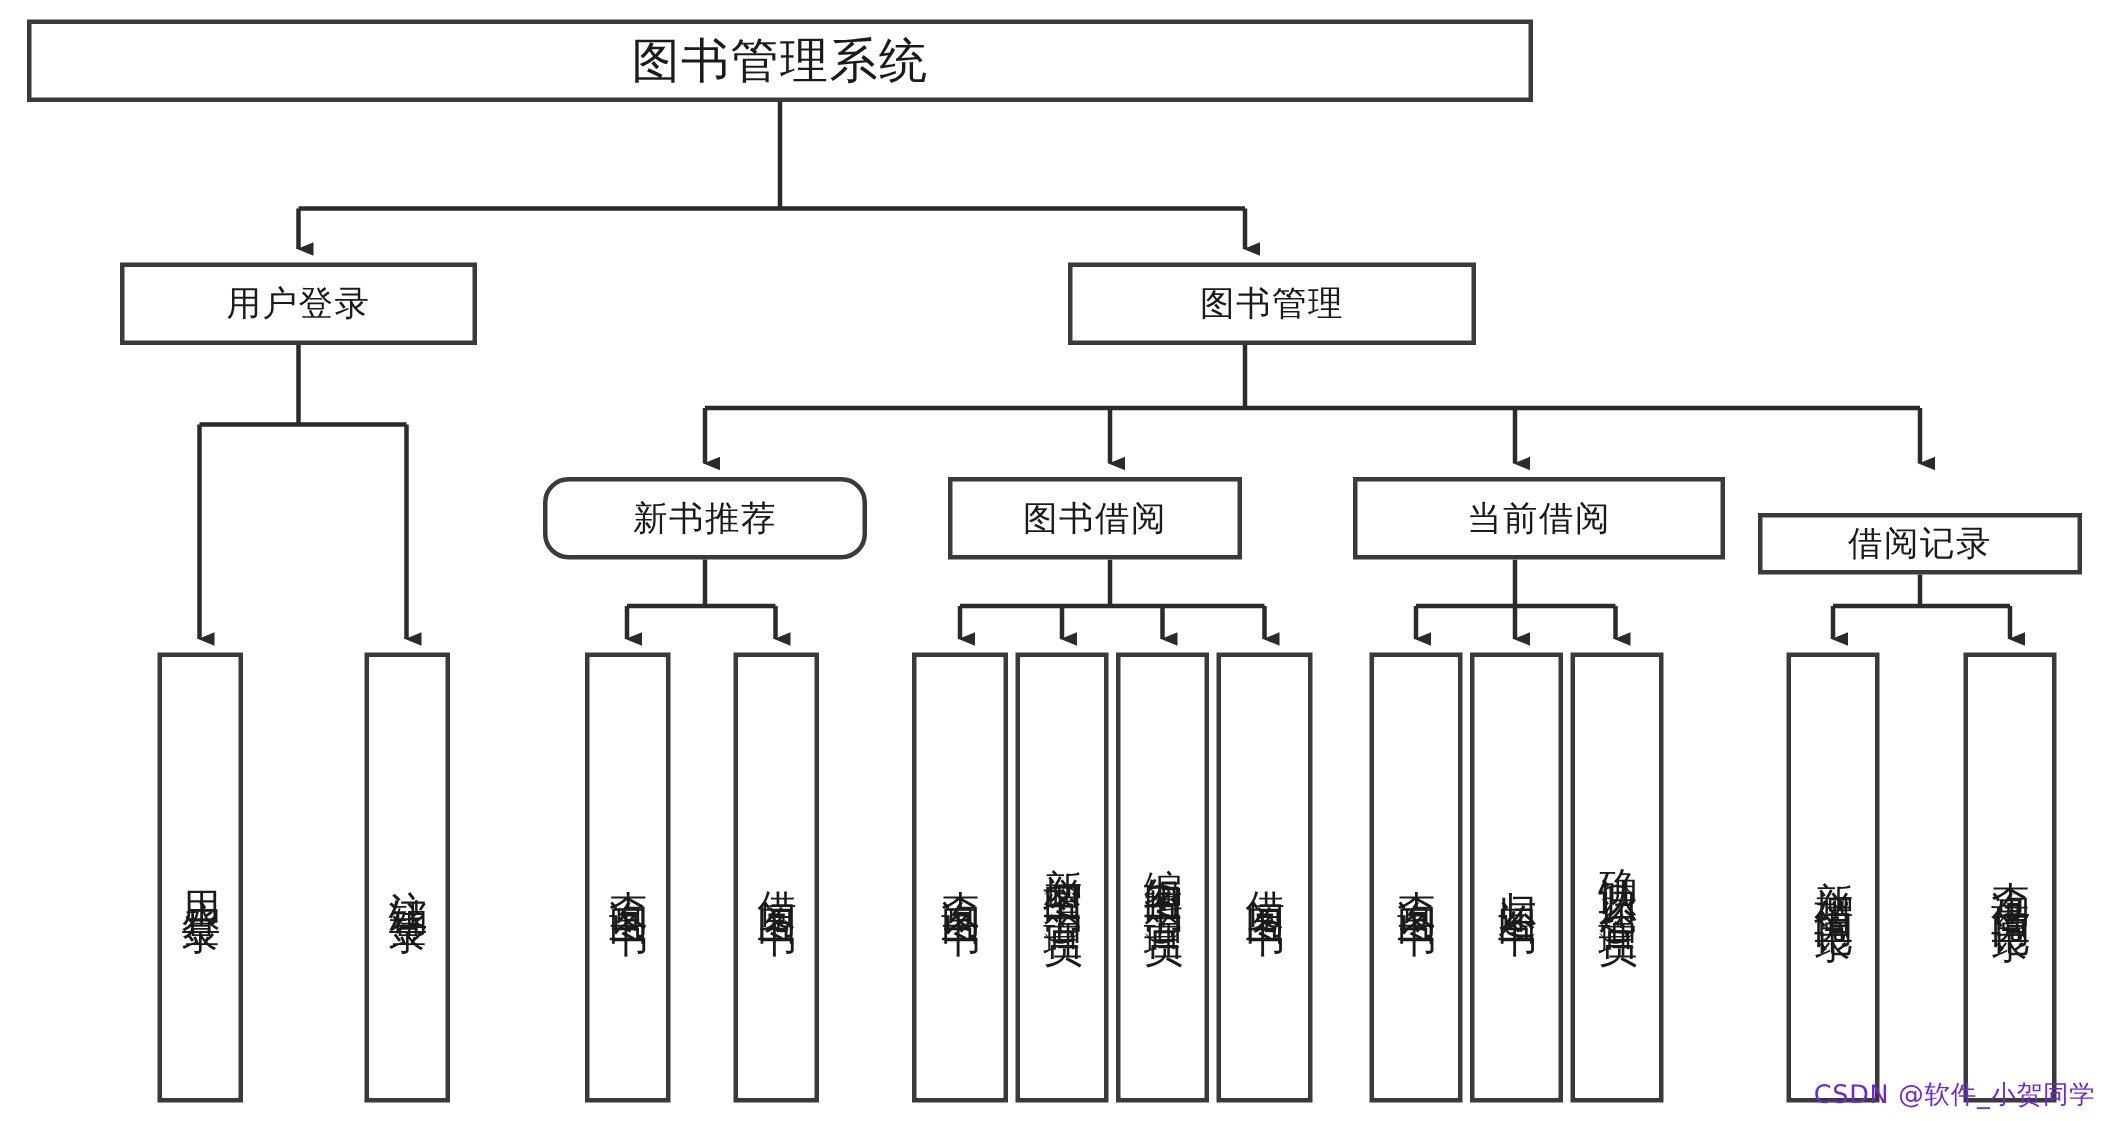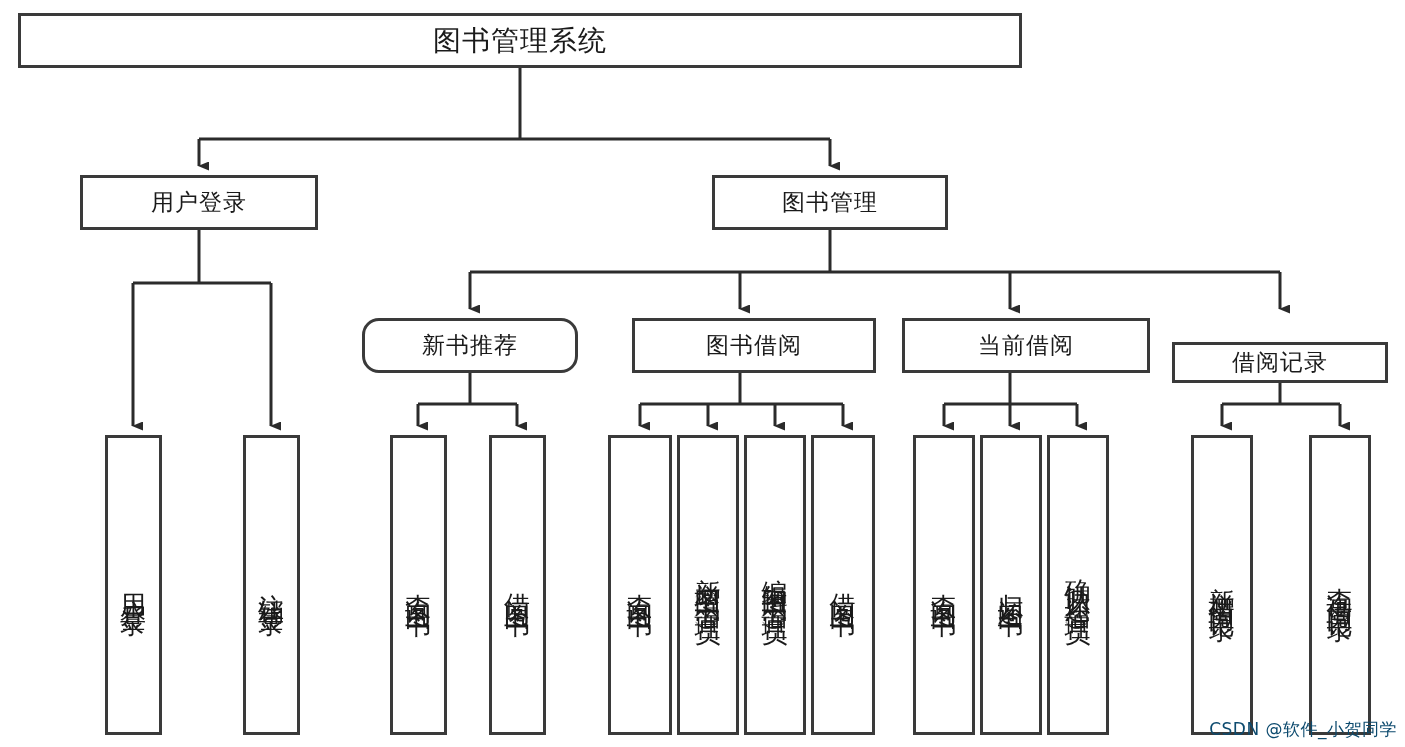--- a/index.html
+++ b/index.html
@@ -51,28 +51,28 @@
     align-items: center;
     justify-content: center;
     white-space: nowrap;
   }
   .node.vert > span {
     writing-mode: vertical-rl;
     text-orientation: upright;
     display: block;
   }
   .node.root {
-    font-size: 28px;
+    font-size: 32px;
   }
   #watermark {
     position: absolute;
     right: 8px;
     bottom: 6px;
     font-size: 17px;
-    color: #0c4a6e;
+    color: #6d28d9;
     letter-spacing: 0.5px;
     user-select: none;
     white-space: nowrap;
   }
 </style>
 </head>
 <body>
 
 <div id="canvas">
 
@@ -130,29 +130,29 @@
   </svg>
 
   <div class="node horiz root" style="left:18px; top:13px; width:1004px; height:55px;">
     <span>图书管理系统</span>
   </div>
 
   <div class="node horiz" style="left:80px; top:175px; width:238px; height:55px;">
     <span>用户登录</span>
   </div>
 
-  <div class="node horiz" style="left:712px; top:175px; width:236px; height:55px;">
+  <div class="node horiz" style="left:712px; top:175px; width:272px; height:55px;">
     <span>图书管理</span>
   </div>
 
   <div class="node horiz" style="left:362px; top:318px; width:216px; height:55px;border-radius:17px;">
     <span>新书推荐</span>
   </div>
 
-  <div class="node horiz" style="left:632px; top:318px; width:244px; height:55px;">
+  <div class="node horiz" style="left:632px; top:318px; width:196px; height:55px;">
     <span>图书借阅</span>
   </div>
 
   <div class="node horiz" style="left:902px; top:318px; width:248px; height:55px;">
     <span>当前借阅</span>
   </div>
 
   <div class="node horiz" style="left:1172px; top:318px; width:216px; height:41px;margin-top:24px;">
     <span>借阅记录</span>
   </div>

